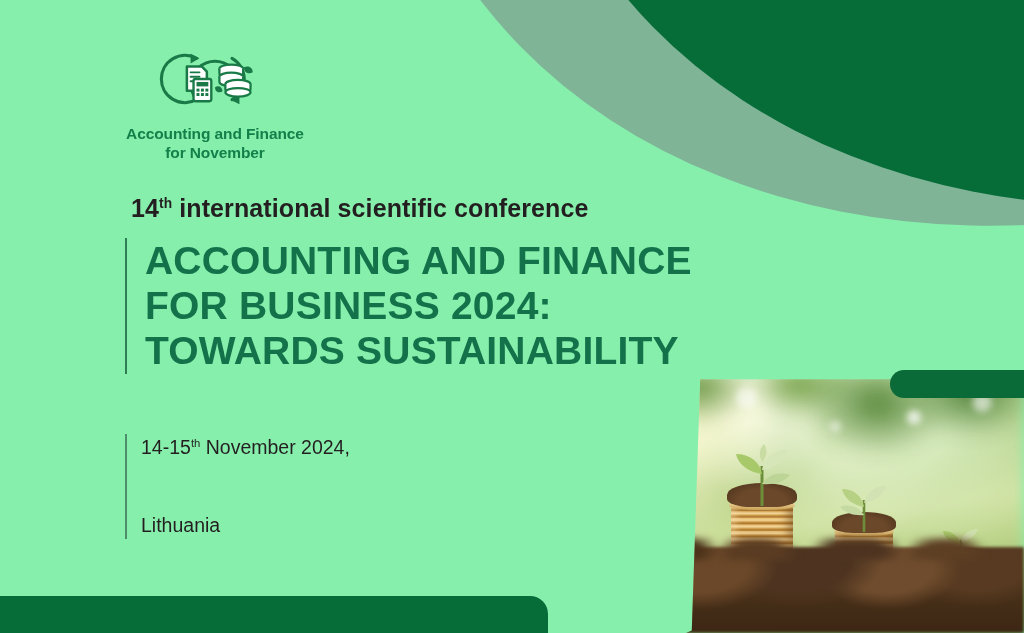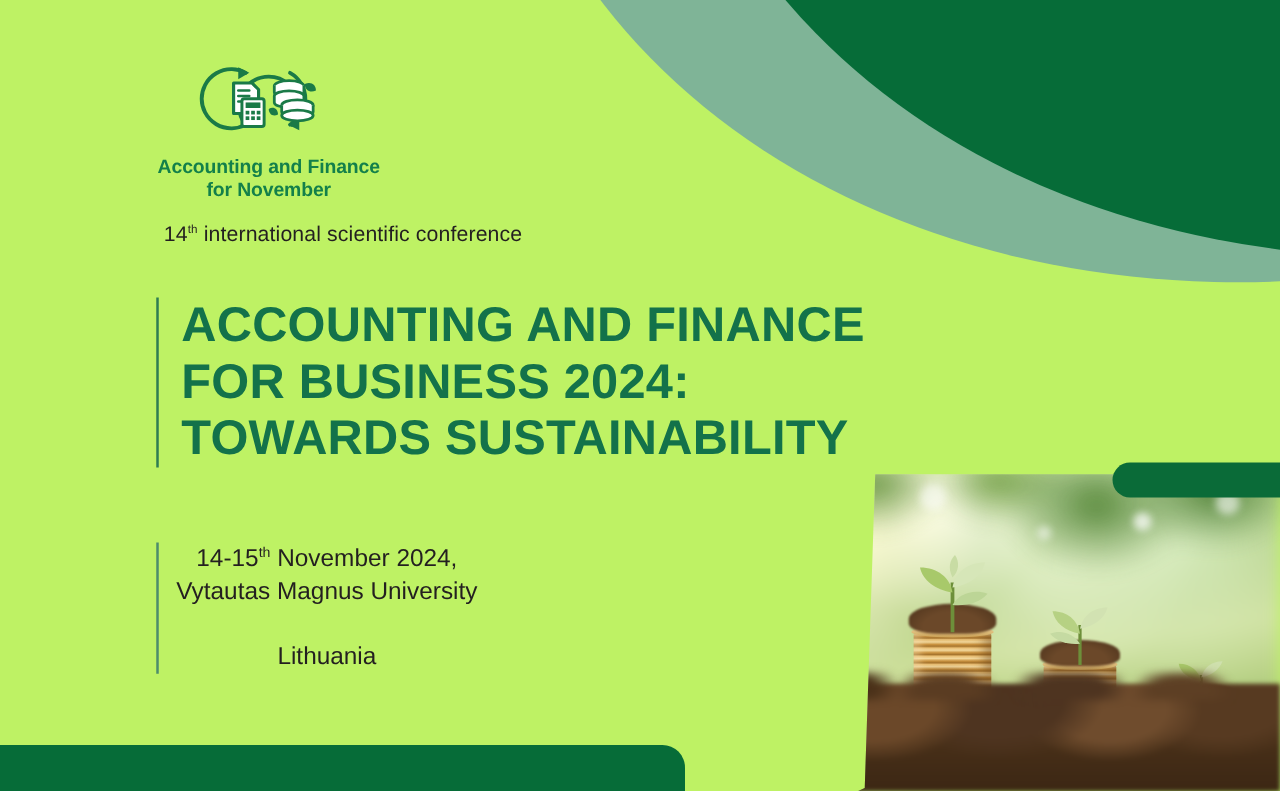--- a/index.html
+++ b/index.html
@@ -6,21 +6,21 @@
   * { margin:0; padding:0; box-sizing:border-box; }
   html, body {
     width:1024px; height:633px;
     background:#ffffff;
     font-family:"Liberation Sans", sans-serif;
     overflow:hidden;
   }
   #poster {
     position:relative;
     width:1024px; height:633px;
-    background:#bef264;
+    background:#86efac;
     overflow:hidden;
   }
 
   
   .deco-sage {
     position:absolute;
     left:540px; top:-372px;
     width:700px; height:560px;
     background:#7fb497;
     border-radius:0 0 0 100%;
@@ -58,24 +58,24 @@
     color:#13804a;
     font-size:15.5px;
     font-weight:bold;
     line-height:1.25;
     letter-spacing:-0.1px;
   }
 
   
   .kicker {
     position:absolute;
-    left:131px; top:178px;
-    font-size:17px;
+    left:131px; top:194px;
+    font-size:25px;
     color:#231f20;
-    font-weight:400;
+    font-weight:700;
     letter-spacing:0.1px;
     white-space:nowrap;
   }
   .kicker sup { font-size:0.55em; vertical-align:super; }
 
   
   .title-wrap {
     position:absolute;
     left:125px; top:238px;
     padding-left:18px;
@@ -89,21 +89,20 @@
     letter-spacing:0.2px;
     white-space:pre-line;
   }
 
   
   .venue-wrap {
     position:absolute;
     left:125px; top:434px;
     padding-left:14px;
     border-left:2.5px solid #4d8d6b;
-    text-align:center;
   }
   .venue {
     color:#231f20;
     font-size:19.5px;
     line-height:1.34;
     font-weight:400;
     white-space:pre-line;
   }
   .venue sup { font-size:0.58em; vertical-align:super; }
 
@@ -269,21 +268,21 @@
 
   <div class="kicker"><span>14</span><sup>th</sup><span> international scientific conference</span></div>
 
   <div class="title-wrap">
     <h1 class="title">ACCOUNTING AND FINANCE
 FOR BUSINESS 2024:
 TOWARDS SUSTAINABILITY</h1>
   </div>
 
   <div class="venue-wrap">
-    <div class="venue"><span>14-15</span><sup>th</sup><span> November 2024,</span><br><span>Vytautas Magnus University</span><br><br><span>Lithuania</span></div>
+    <div class="venue"><span>14-15</span><sup>th</sup><span> November 2024,</span><br><br><br><span>Lithuania</span></div>
   </div>
 
   <div class="photo-panel">
     <div class="photo-inner">
       <div class="sky"></div>
       <div class="foliage"></div>
       <div class="bokeh"></div>
 
       <div class="coin-stack" style="left:5%; width:10%; height:19%;">
         <div class="coins">

